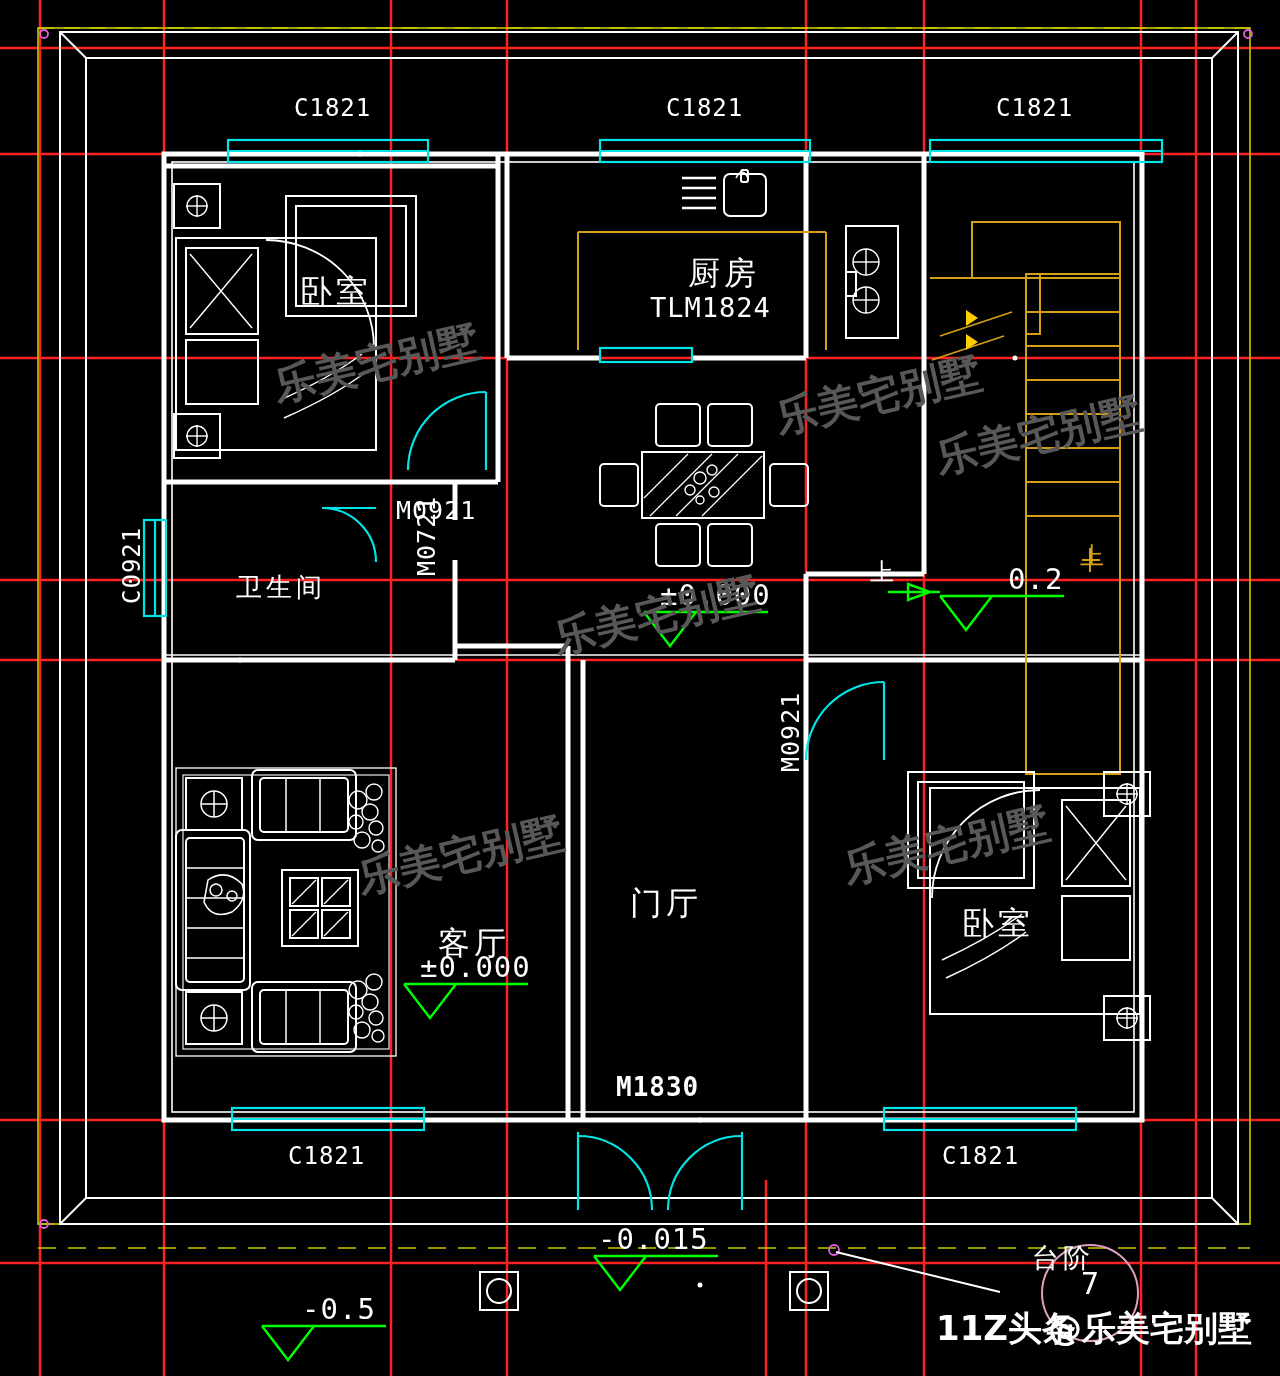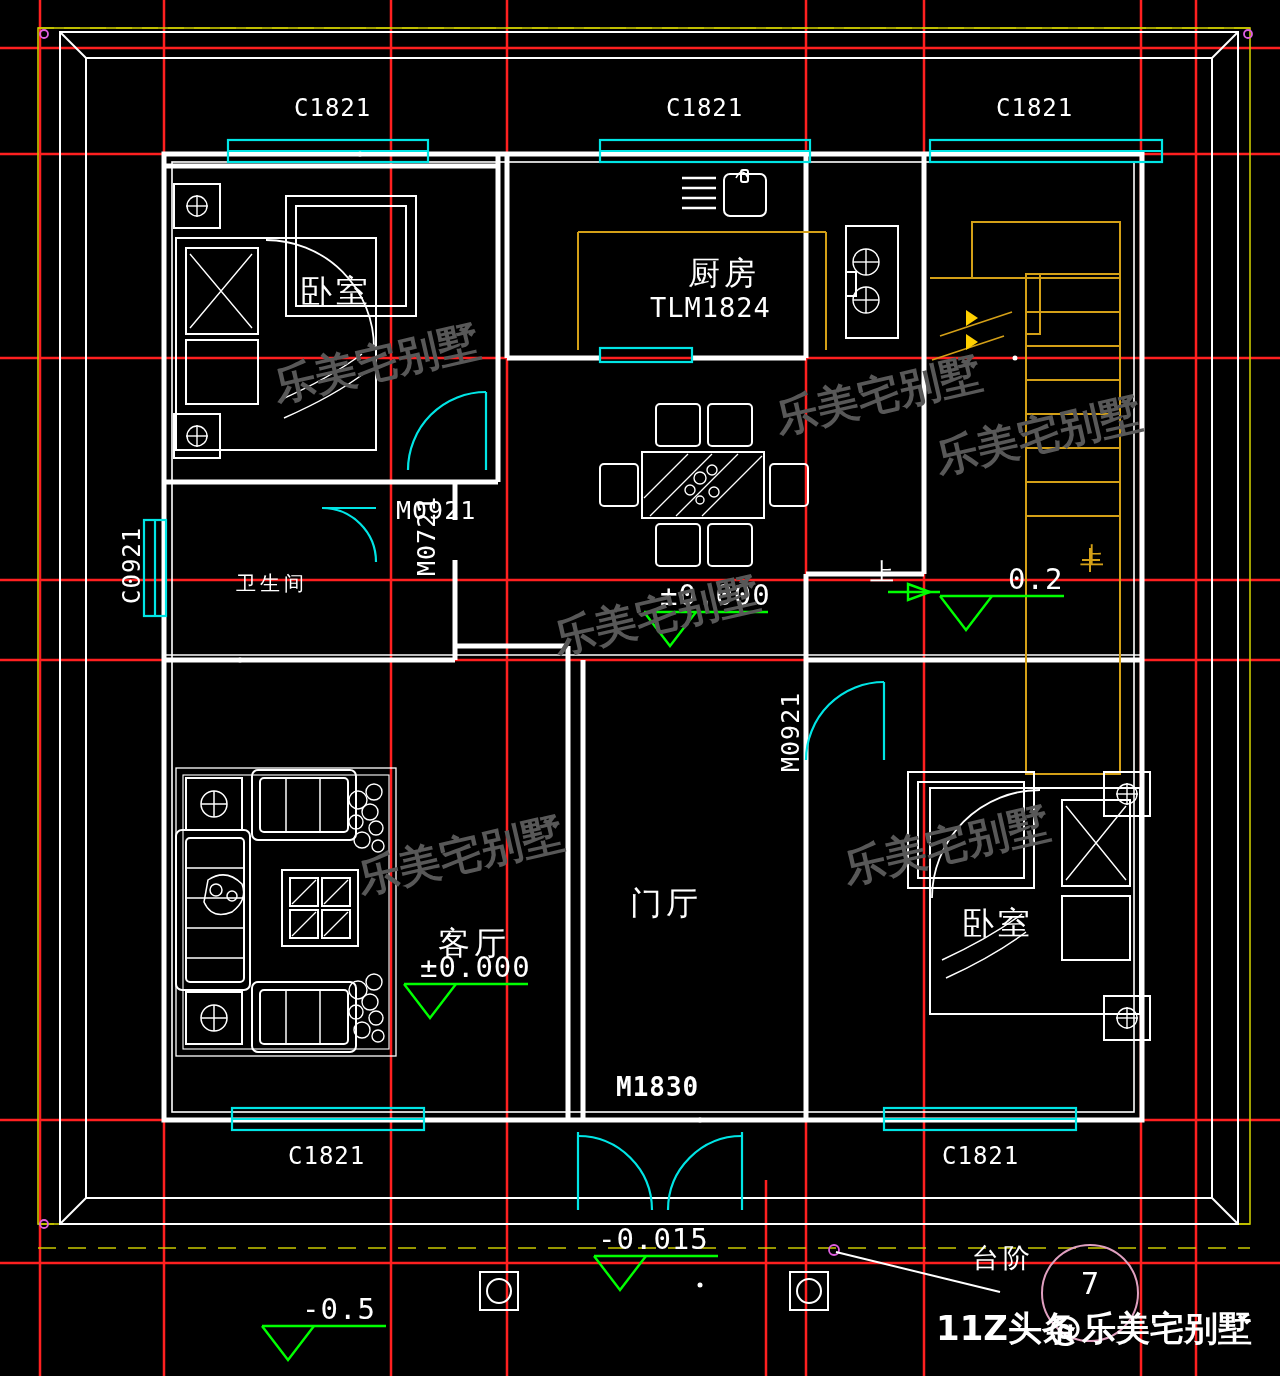--- a/index.html
+++ b/index.html
@@ -387,21 +387,21 @@
     <circle cx="1015" cy="358" r="2.5"></circle>
     <circle cx="700" cy="1120" r="2.5"></circle>
     <circle cx="700" cy="1285" r="2.5"></circle>
     <circle cx="240" cy="660" r="2.5"></circle>
   </g>
 
 </svg>
 
 <div class="lbl cn" style="left:300px;top:270px;font-size:32px;">卧室</div>
 
-<div class="lbl cn" style="left:236px;top:570px;font-size:20px;">卫生间</div>
+<div class="lbl cn" style="left:236px;top:570px;font-size:26px;">卫生间</div>
 
 <div class="lbl cn" style="left:688px;top:252px;font-size:32px;">厨房</div>
 <div class="lbl" style="left:650px;top:292px;font-size:27px;">TLM1824</div>
 
 <div class="lbl cn" style="left:438px;top:882px;font-size:32px;margin-top:40px;">客厅</div>
 
 <div class="lbl cn" style="left:630px;top:882px;font-size:32px;text-align:right;">门厅</div>
 
 <div class="lbl cn" style="left:962px;top:902px;font-size:32px;">卧室</div>
 
@@ -418,21 +418,21 @@
 <div class="lbl" style="left:288px;top:1142px;font-size:24px;">C1821</div>
 <div class="lbl" style="left:942px;top:1142px;font-size:24px;">C1821</div>
 
 <div class="lbl" style="left:396px;top:496px;font-size:25px;">M0921</div>
 <div class="lbl vert" style="left:412px;top:576px;font-size:25px;">M0721</div>
 <div class="lbl vert" style="left:776px;top:772px;font-size:25px;">M0921</div>
 <div class="lbl" style="left:616px;top:1072px;font-size:26px;font-weight:bold;">M1830</div>
 
 <div class="lbl cn" style="left:870px;top:556px;font-size:24px;color:#ffffff;">上</div>
 <div class="lbl cn" style="left:1080px;top:540px;font-size:24px;color:#d4a017;">上</div>
-<div class="lbl cn" style="left:972px;top:1240px;font-size:27px;">台阶</div>
+<div class="lbl cn" style="left:1032px;top:1240px;font-size:27px;">台阶</div>
 <div class="lbl" style="left:1081px;top:1266px;font-size:30px;">7</div>
 
 <div class="wm" style="left:268px;top:360px;font-size:42px;transform:rotate(-13deg);">乐美宅别墅</div>
 <div class="wm" style="left:770px;top:392px;font-size:42px;transform:rotate(-13deg);">乐美宅别墅</div>
 <div class="wm" style="left:548px;top:612px;font-size:42px;transform:rotate(-13deg);">乐美宅别墅</div>
 <div class="wm" style="left:352px;top:852px;font-size:42px;transform:rotate(-13deg);">乐美宅别墅</div>
 <div class="wm" style="left:838px;top:842px;font-size:42px;transform:rotate(-13deg);">乐美宅别墅</div>
 <div class="wm" style="left:930px;top:432px;font-size:42px;transform:rotate(-13deg);">乐美宅别墅</div>
 
 <div class="credit" style="left:936px;top:1306px;font-size:34px;">11Z头条</div>

